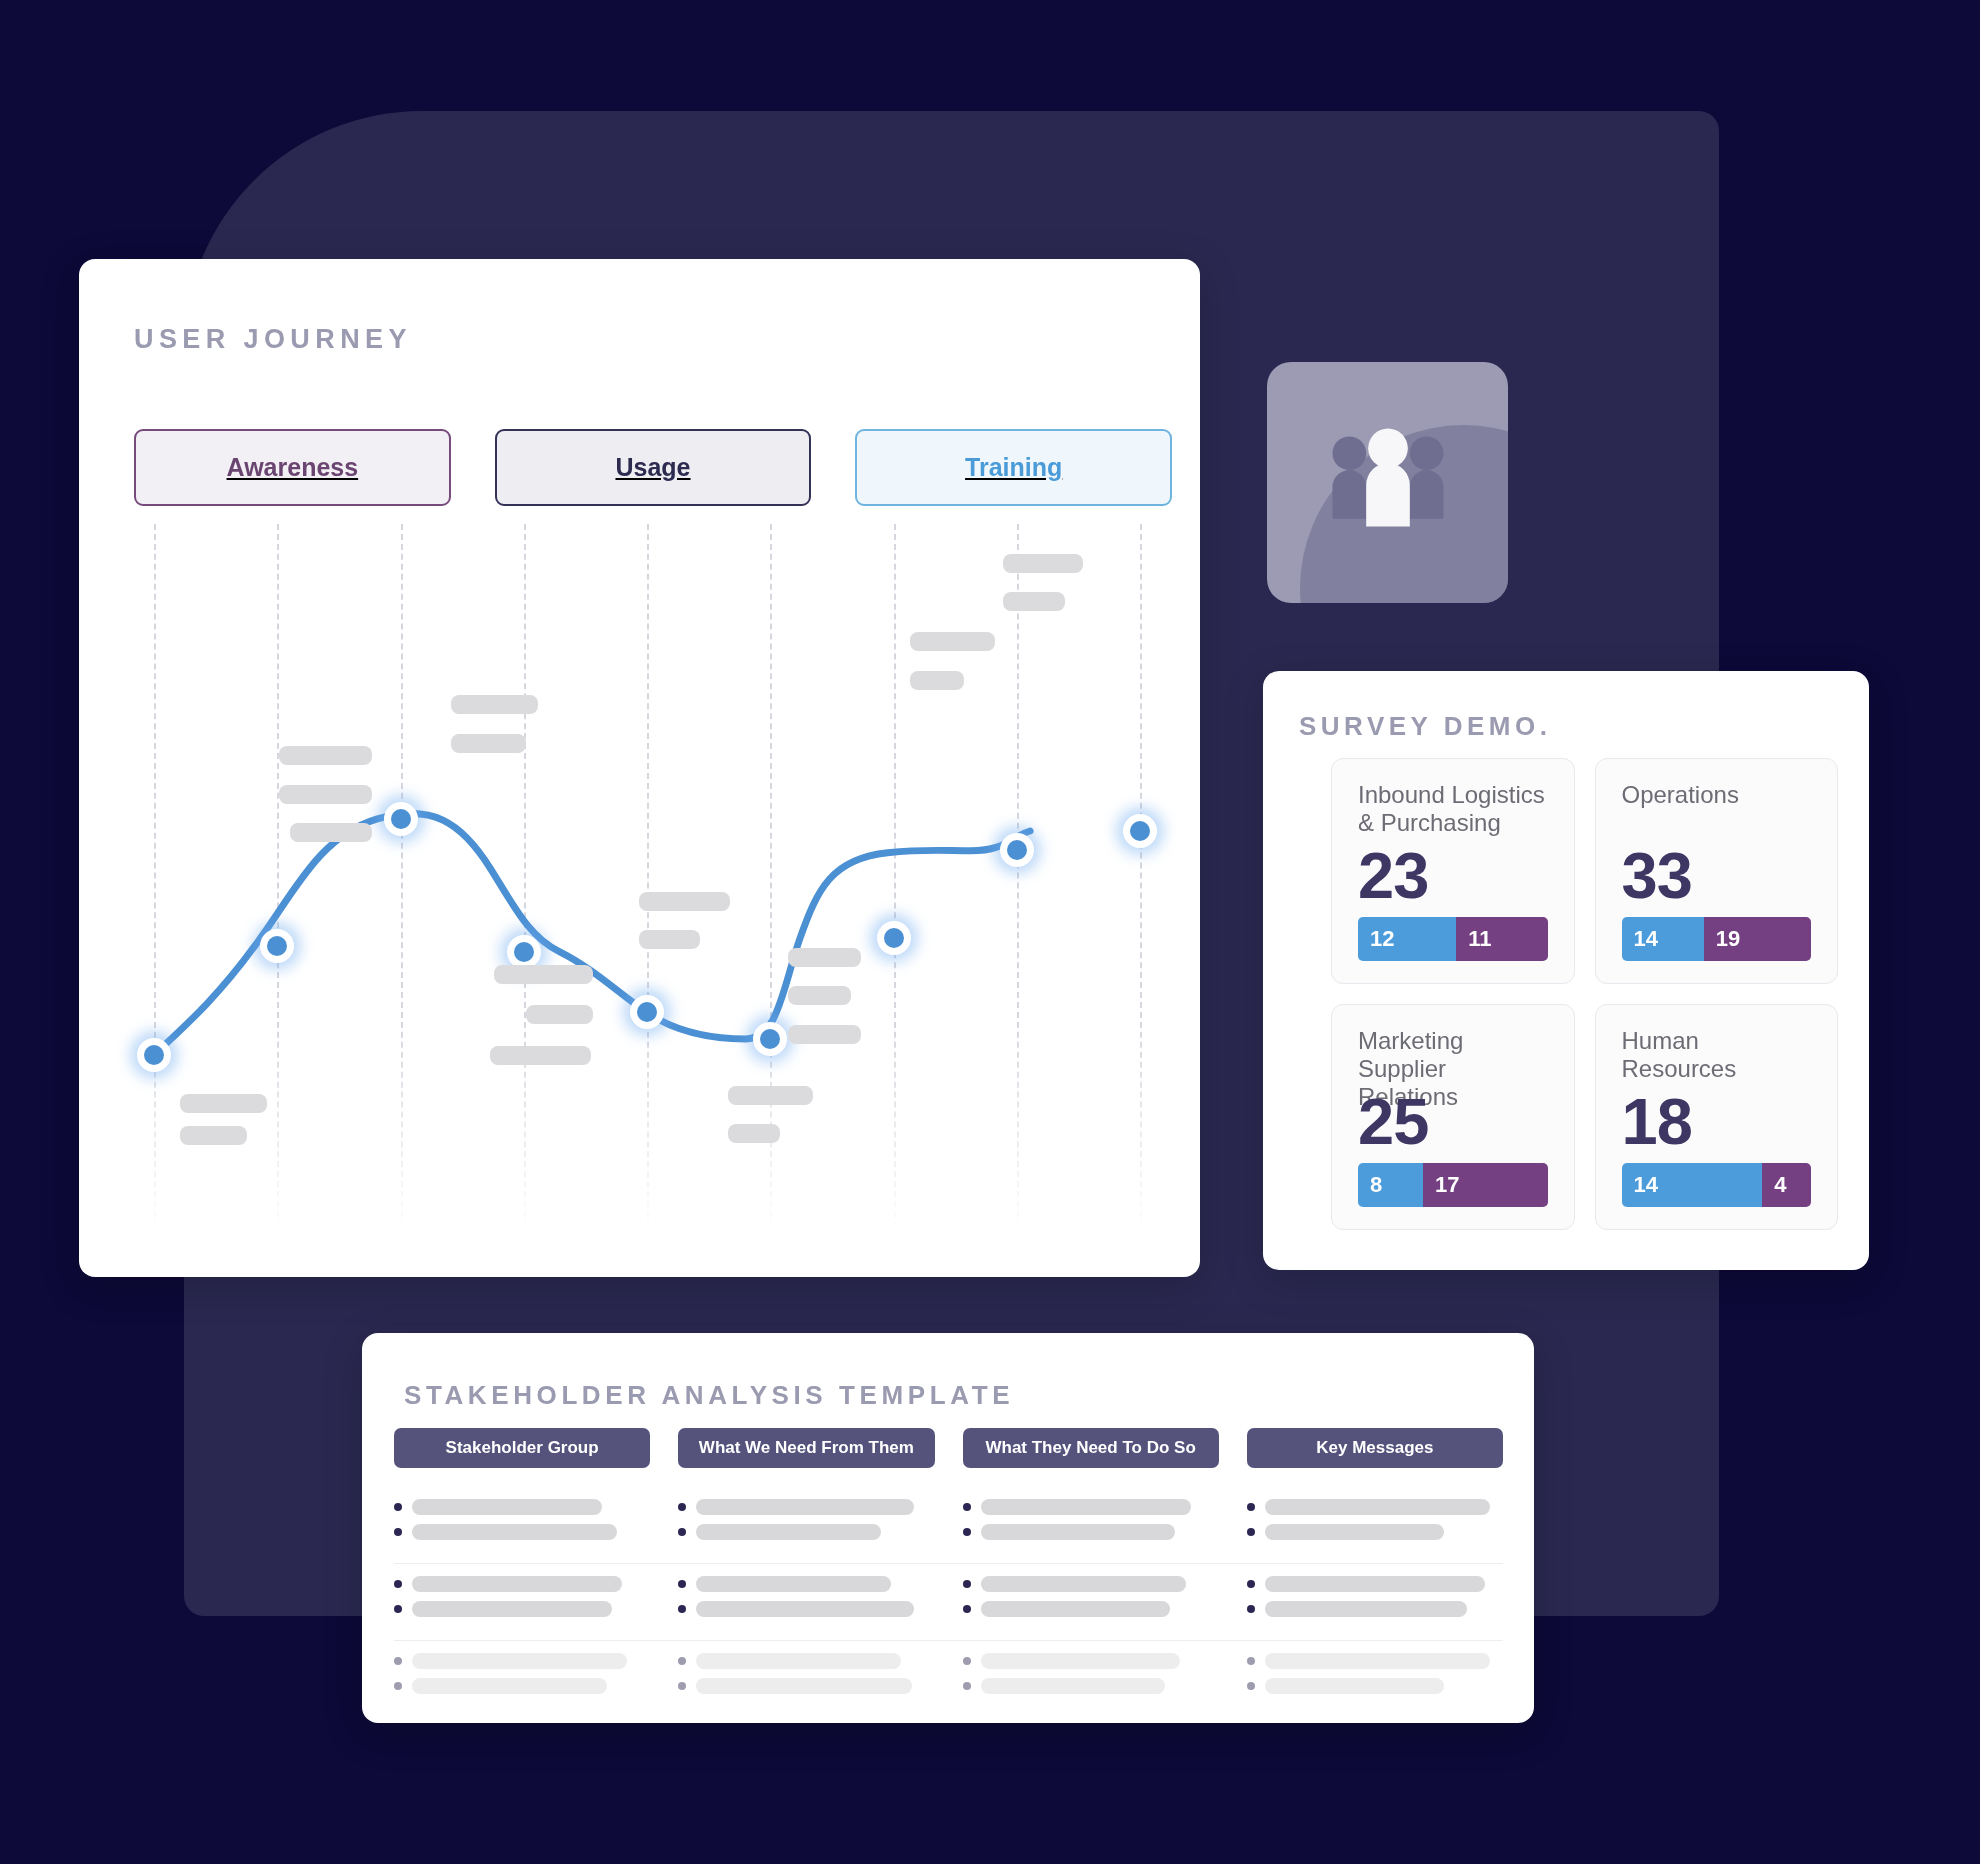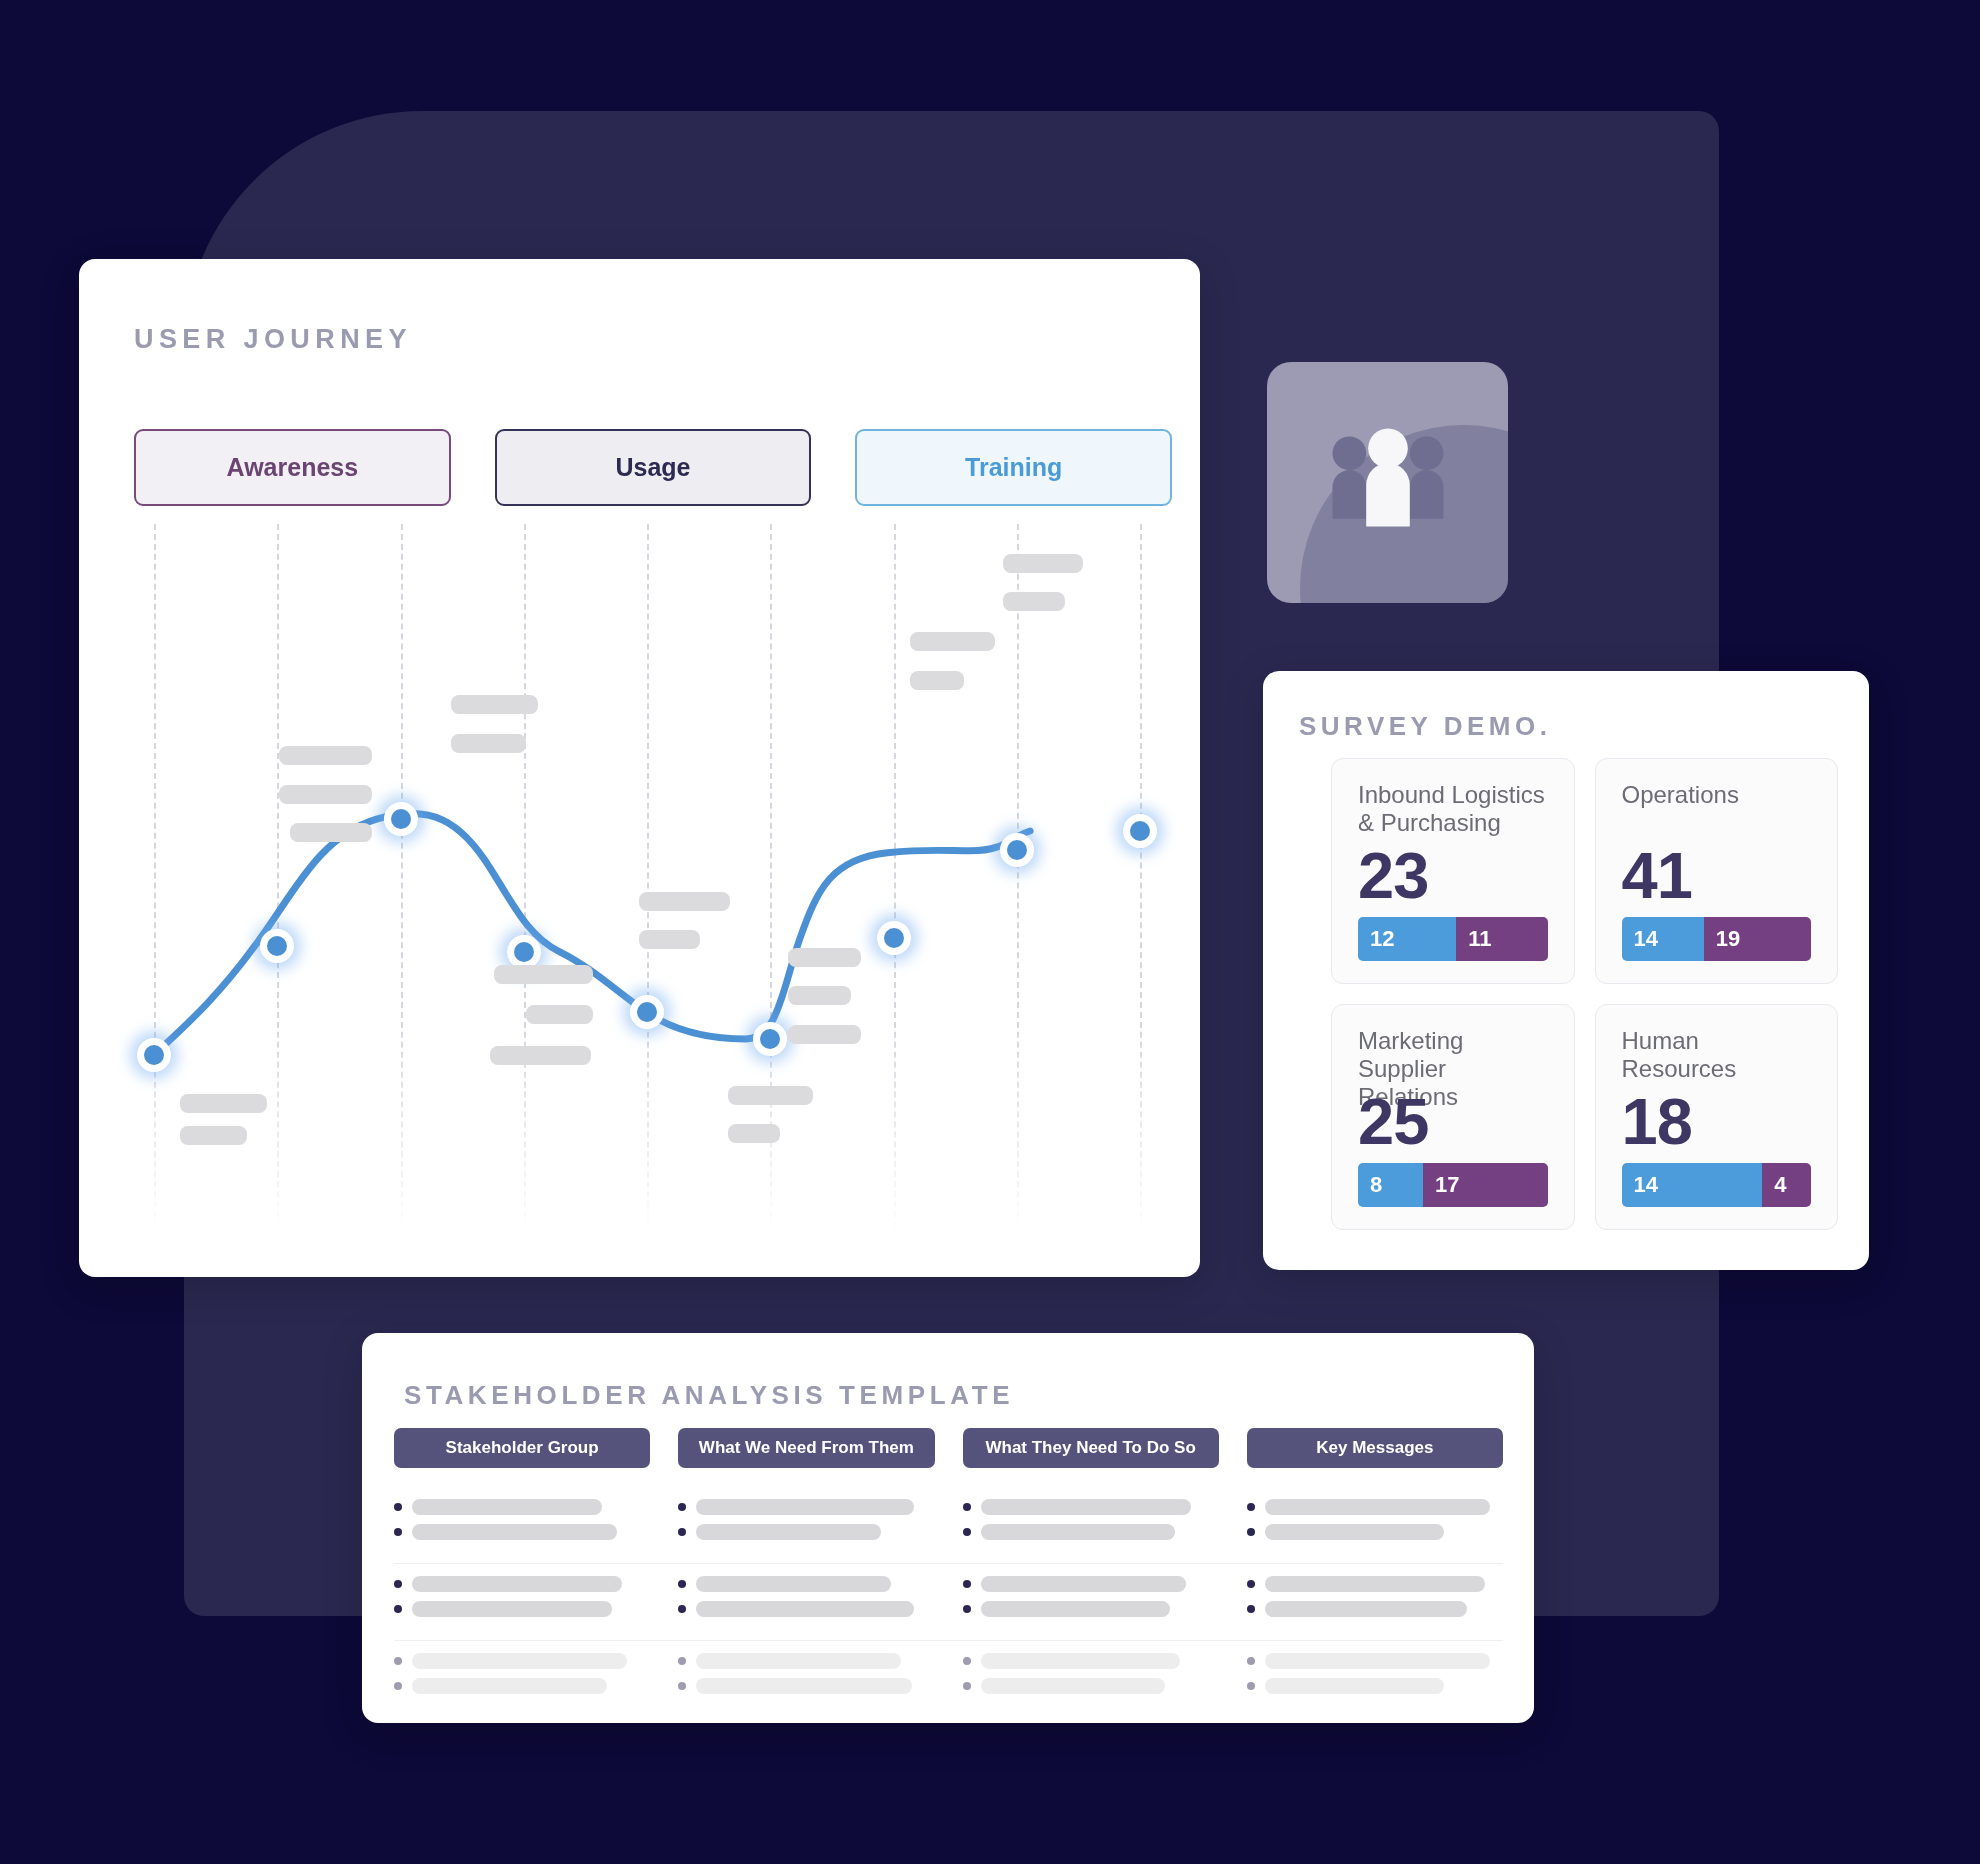--- a/index.html
+++ b/index.html
@@ -37,20 +37,21 @@
     font-weight: 700;
     letter-spacing: 5.4px;
     color: #9A9AB0;
   }
   .tabs {
     position: absolute;
     left: 55px; top: 170px;
     width: 1038px;
     display: flex;
     gap: 44px;
+    text-decoration: underline;
   }
   .tab {
     flex: 1;
     height: 77px;
     border-radius: 9px;
     display: flex; align-items: center; justify-content: center;
     font-size: 25px;
     font-weight: 600;
     cursor: pointer;
   }
@@ -309,21 +310,21 @@
         <div class="s-label">Inbound Logistics<br>&amp; Purchasing</div>
         <div class="s-value">23</div>
         <div class="s-bar">
           <div class="seg blue" style="flex:12">12</div>
           <div class="seg purple" style="flex:11">11</div>
         </div>
       </div>
 
       <div class="s-card">
         <div class="s-label">Operations</div>
-        <div class="s-value">41</div>
+        <div class="s-value">33</div>
         <div class="s-bar">
           <div class="seg blue" style="flex:14">14</div>
           <div class="seg purple" style="flex:19">19</div>
         </div>
       </div>
 
       <div class="s-card">
         <div class="s-label">Marketing<br>Supplier Relations</div>
         <div class="s-value">25</div>
         <div class="s-bar">

